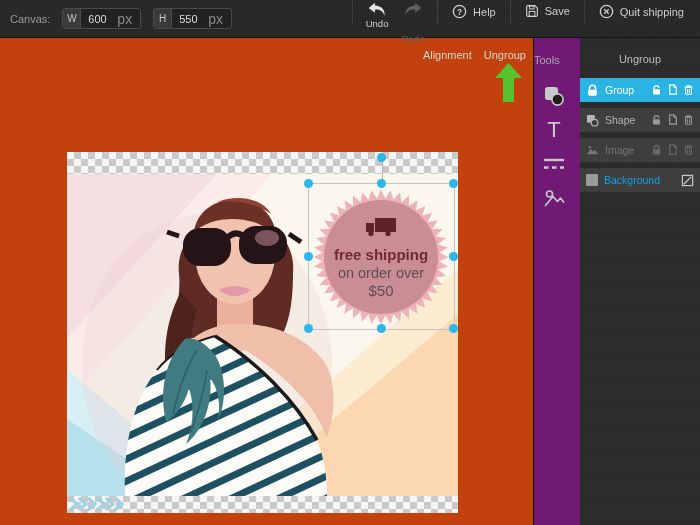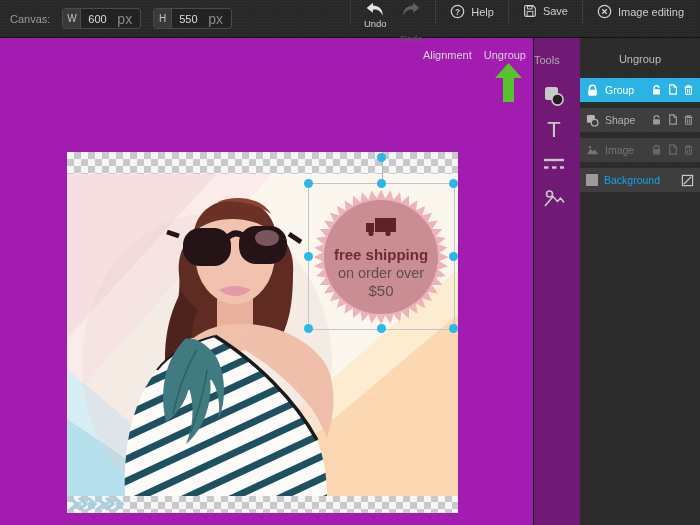--- a/index.html
+++ b/index.html
@@ -23,21 +23,21 @@
   #topbar .right{margin-left:auto;display:flex;align-items:flex-start;height:100%;}
   .tb-sep{width:1px;height:24px;background:#3d3d3d;margin:0 6px;}
   .tb-btn{display:flex;align-items:center;gap:6px;background:none;border:0;color:#cfcfcf;
     font-size:11px;padding:4px 8px;cursor:pointer;}
   .tb-btn.stacked{flex-direction:column;gap:1px;font-size:9.5px;padding:2px 6px;}
   .tb-btn.disabled{color:#5f5f5f;gap:16px;}
   .tb-btn svg{display:block;}
   #topbar .right{padding-right:8px;}
 
   
-  #stage{position:absolute;left:0;top:38px;width:533px;height:487px;background:#a21caf;}
+  #stage{position:absolute;left:0;top:38px;width:533px;height:487px;background:#c2410c;}
   .context-actions{position:absolute;top:11px;right:7px;display:flex;gap:12px;z-index:4;}
   .context-actions span{color:#d6d6d6;font-size:11px;cursor:pointer;}
   #green-arrow{position:absolute;left:495px;top:25px;z-index:6;}
 
   
   #canvas{position:absolute;left:67px;top:114px;width:391px;height:361px;
     background:conic-gradient(#c9c9c9 25%,#f6f6f6 0 50%,#c9c9c9 0 75%,#f6f6f6 0);
     background-size:14px 14px;}
   #photo{position:absolute;left:0;top:22px;width:391px;height:322px;}
   #chevrons{position:absolute;left:1px;top:344px;}
@@ -141,21 +141,21 @@
         <span>Save</span>
       </button>
       <div class="tb-sep"></div>
       <button class="tb-btn">
         <span>
           <svg width="15" height="15" viewBox="0 0 16 16">
               <circle cx="8" cy="8" r="6.6" fill="none" stroke="#cfcfcf" stroke-width="1.4"></circle>
               <path d="M5.6 5.6 L10.4 10.4 M10.4 5.6 L5.6 10.4" stroke="#cfcfcf" stroke-width="1.4"></path>
             </svg>
         </span>
-        <span>Image editing</span>
+        <span>Quit shipping</span>
       </button>
     </div>
   </header>
 
   <div id="stage">
 
     <div class="context-actions">
       <span>Alignment</span>
       <span>Ungroup</span>
     </div>

